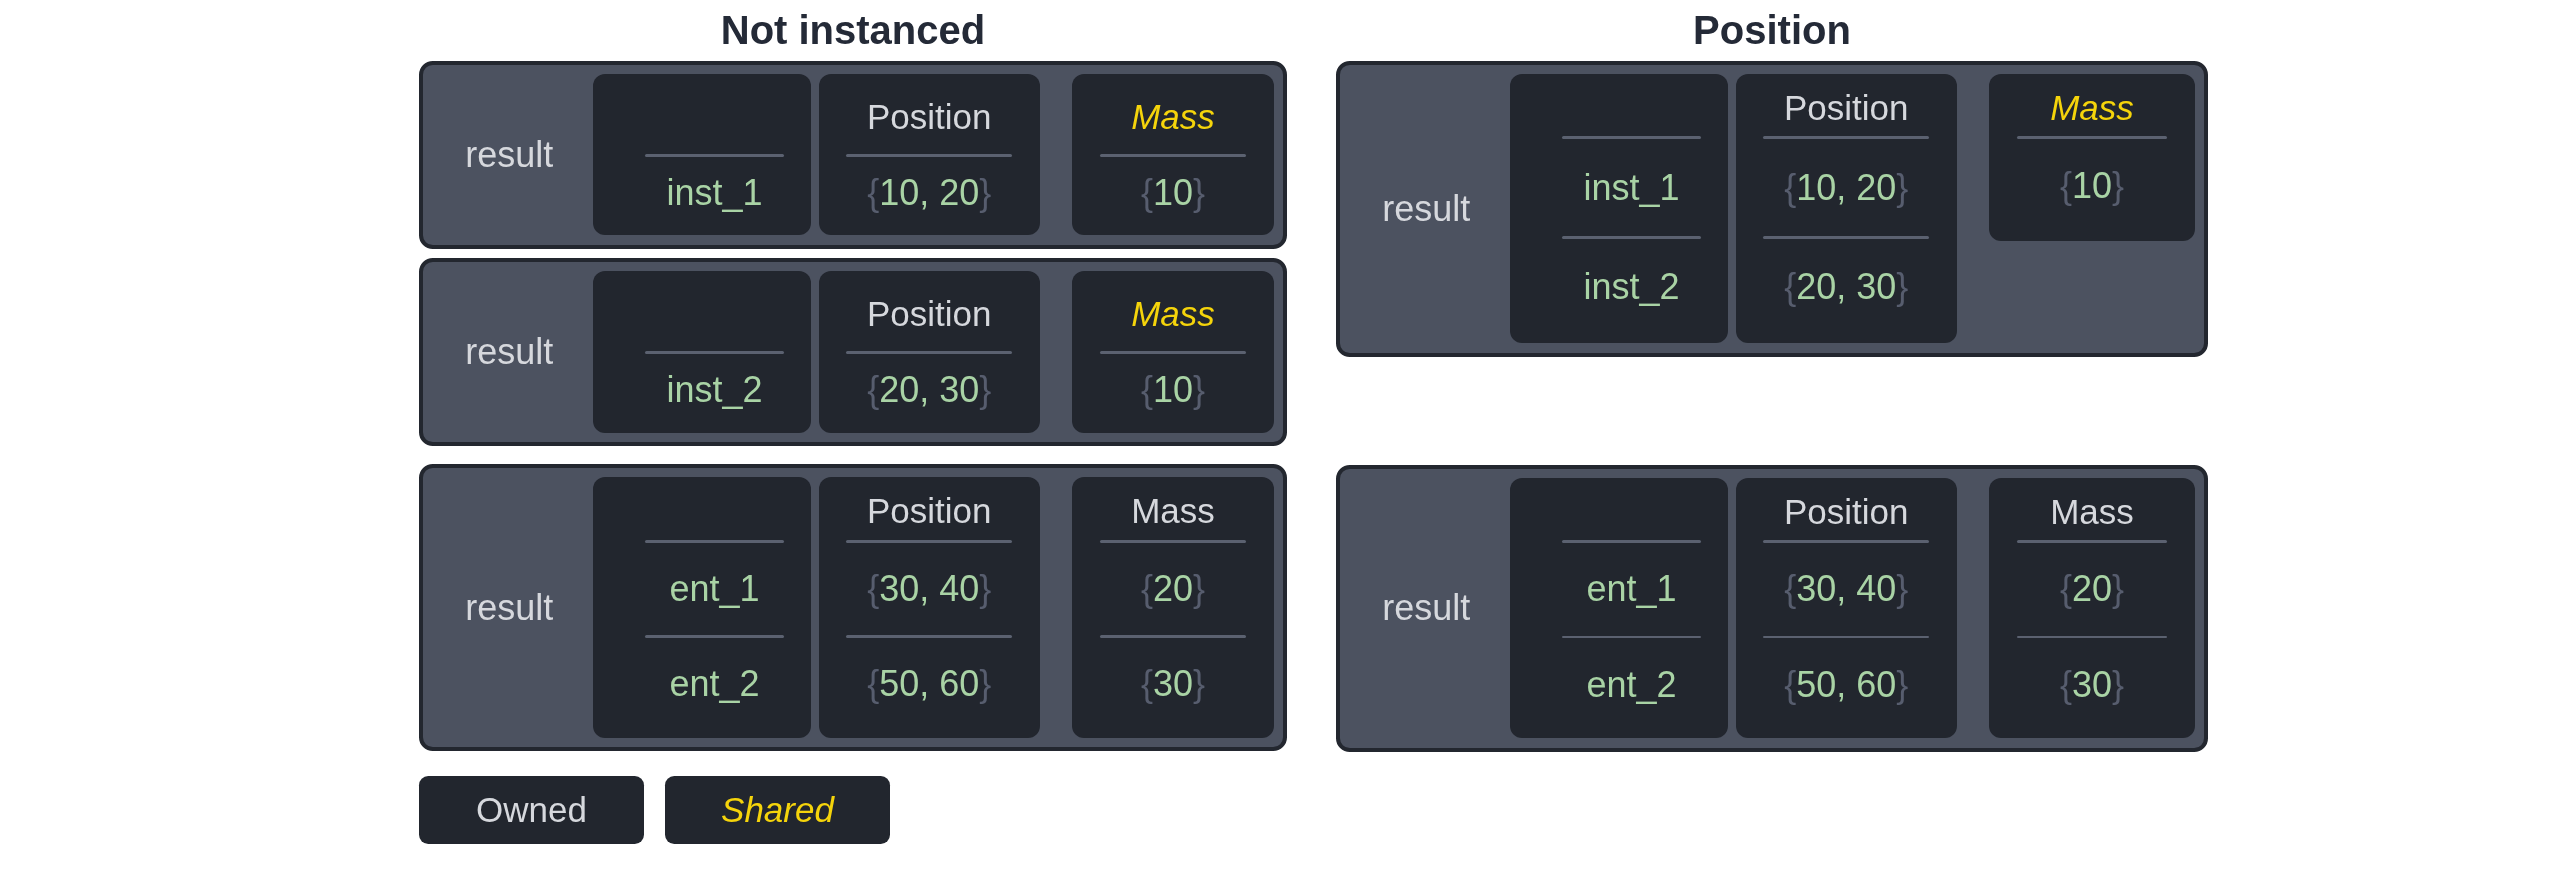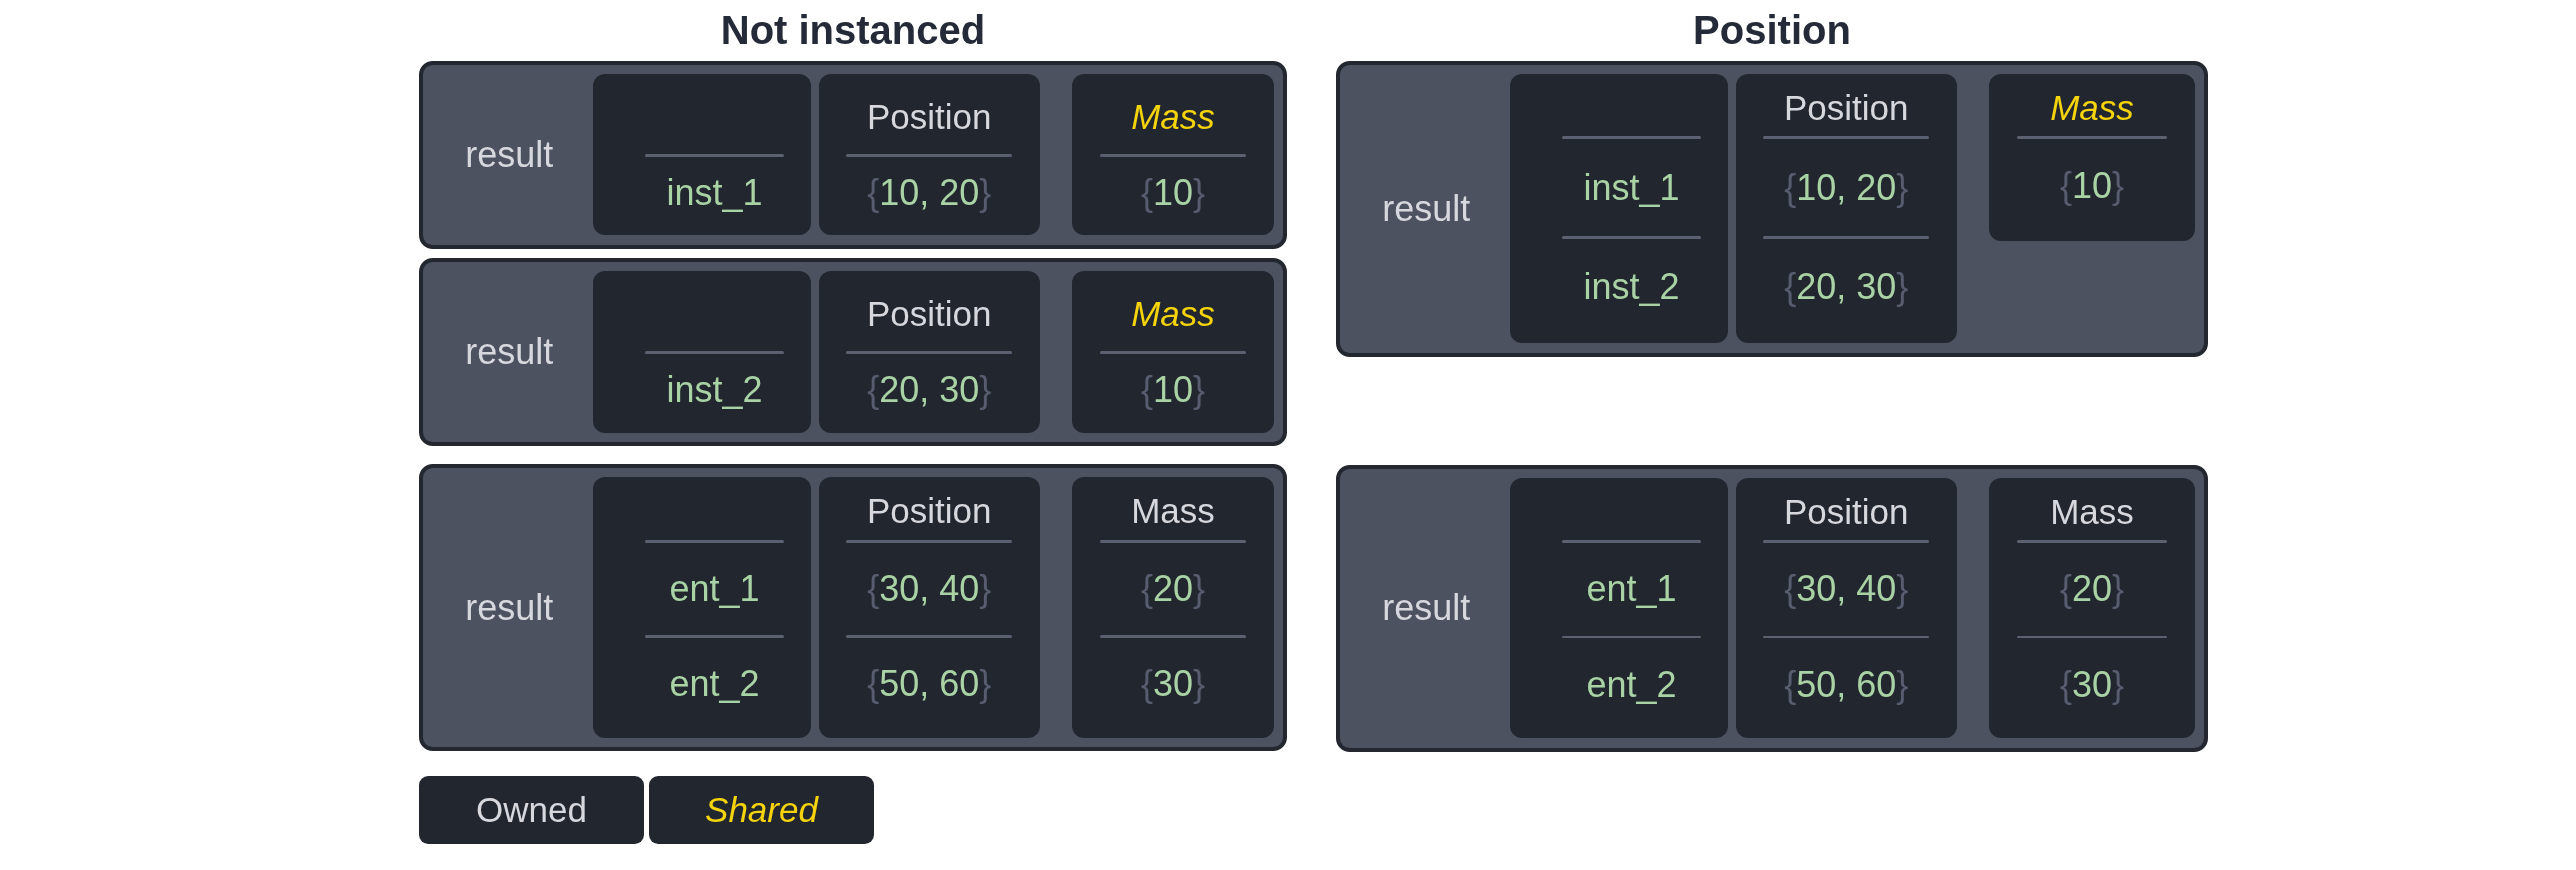--- a/index.html
+++ b/index.html
@@ -105,21 +105,21 @@
   }
   .brace { color: var(--brace-gray, #575d6e); }
   .cell.short {
     align-self: flex-start;
     height: 167px;
     width: 100%;
   }
   .cell.short .cell-row { flex: 1; }
   .legend {
     display: flex;
-    gap: 5px;
+    gap: 21px;
   }
   .legend-chip {
     box-sizing: border-box;
     width: 225px;
     height: 68px;
     background: var(--cell-bg, #22262e);
     border-radius: 9.2px;
     display: flex;
     align-items: center;
     justify-content: center;

